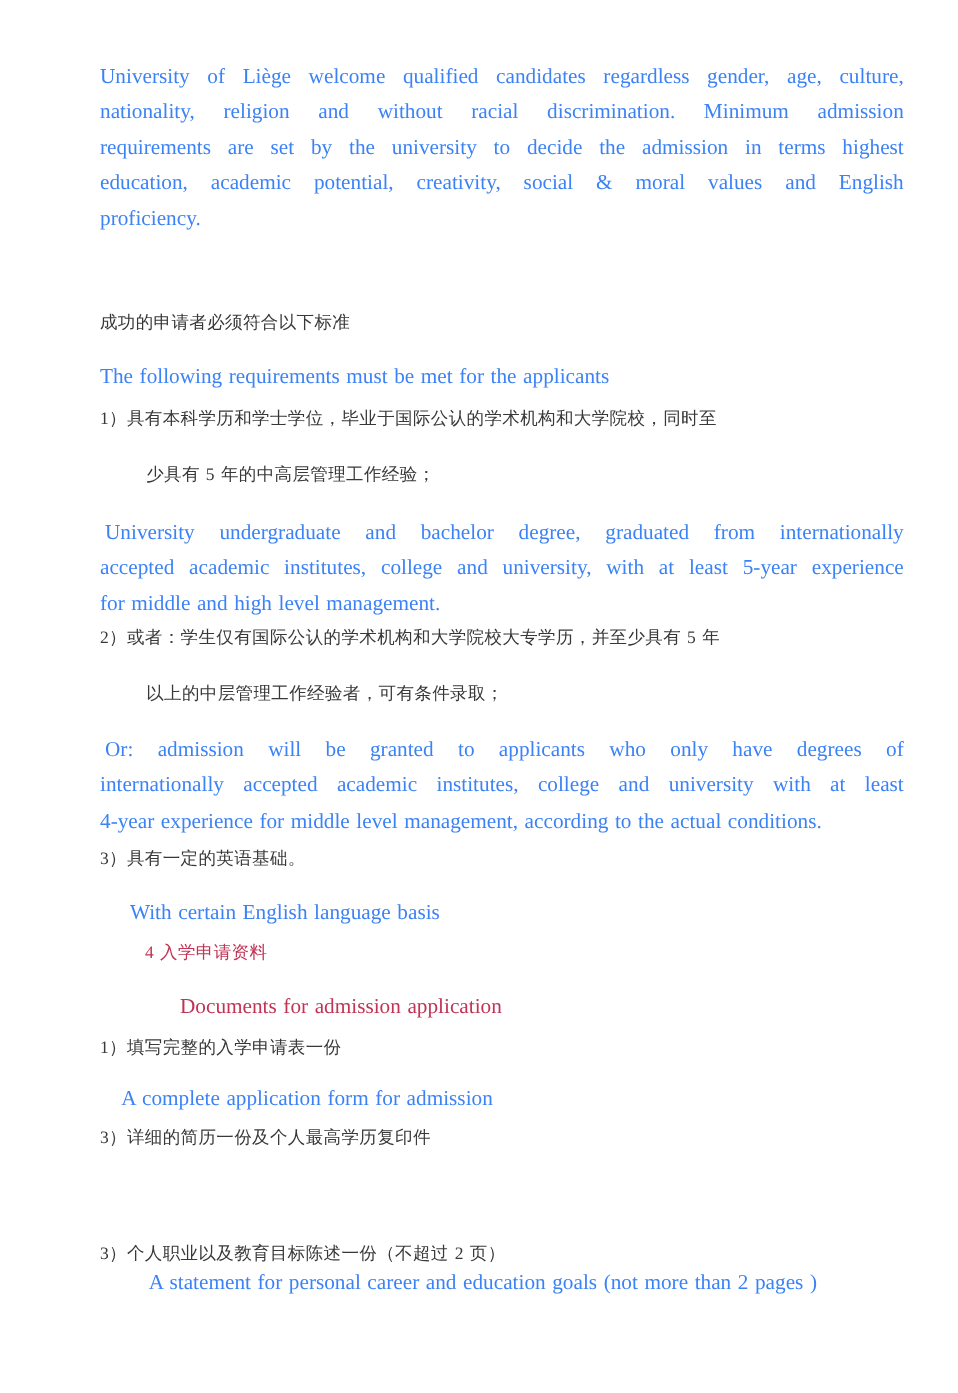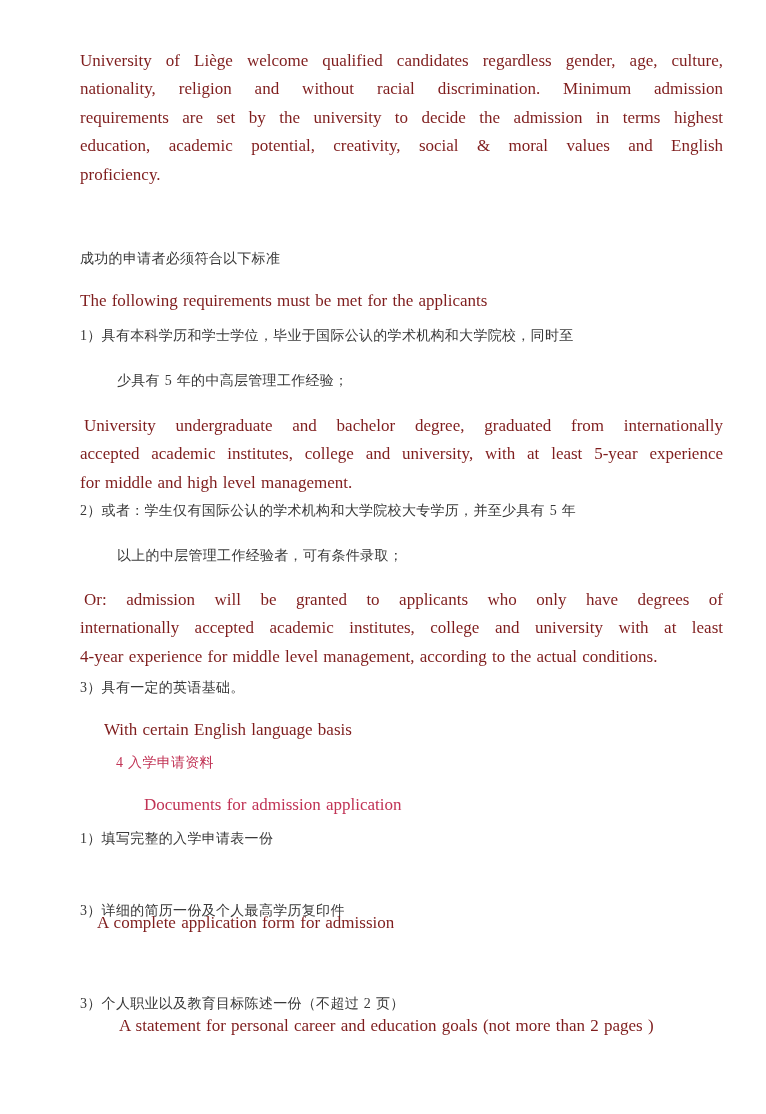--- a/index.html
+++ b/index.html
@@ -14,40 +14,40 @@
     background: #ffffff;
     overflow: hidden;
     font-family: "Liberation Serif", serif;
   }
   .line {
     position: absolute;
     left: 80px;
     width: 643px;
     font-size: 17px;
     line-height: 24px;
-    color: #7f1d1d;
+    color: #3b82f6;
     word-spacing: 1px;
     white-space: nowrap;
   }
   .just {
     white-space: normal;
     text-align: justify;
     text-align-last: justify;
   }
   .cn {
     font-size: 14px;
     color: #383838;
     font-family: "Liberation Serif", "DejaVu Sans", serif;
     letter-spacing: 0.3px;
   }
   .red { color: #c13355; margin-left: 36px; }
   .ind-cont  { left: 117px; }
   .ind-wc    { left: 104px; }
   .ind-sub   { left: 108px; }
-  .ind-den   { left: 97px; margin-top: 44px;  }
+  .ind-den   { left: 97px;  }
   .ind-d3en  { left: 119px; }
   .fl-indent { text-indent: 4px; }
 </style>
 </head>
 <body>
 
 <div class="page">
 
   <div class="line just" style="top:49px">University of Liège welcome qualified candidates regardless gender, age, culture,</div>
   <div class="line just" style="top:77px">nationality, religion and without racial discrimination. Minimum admission</div>

